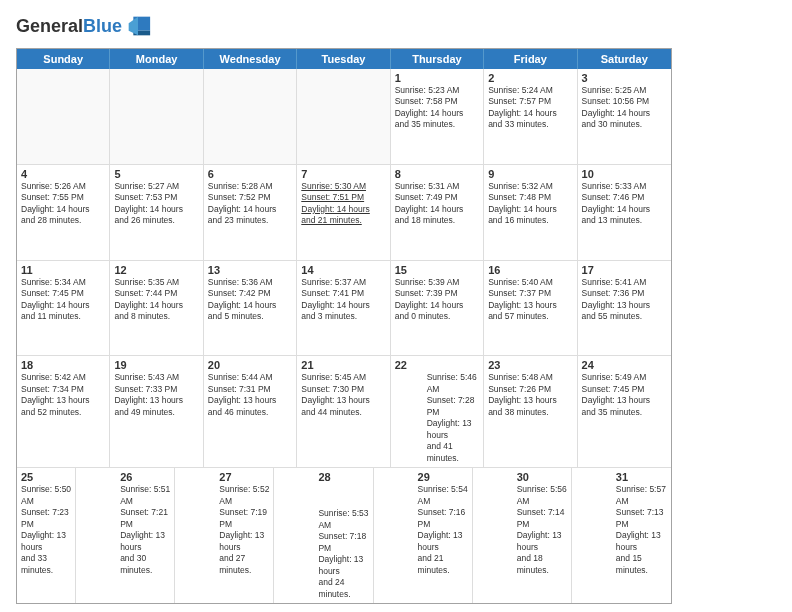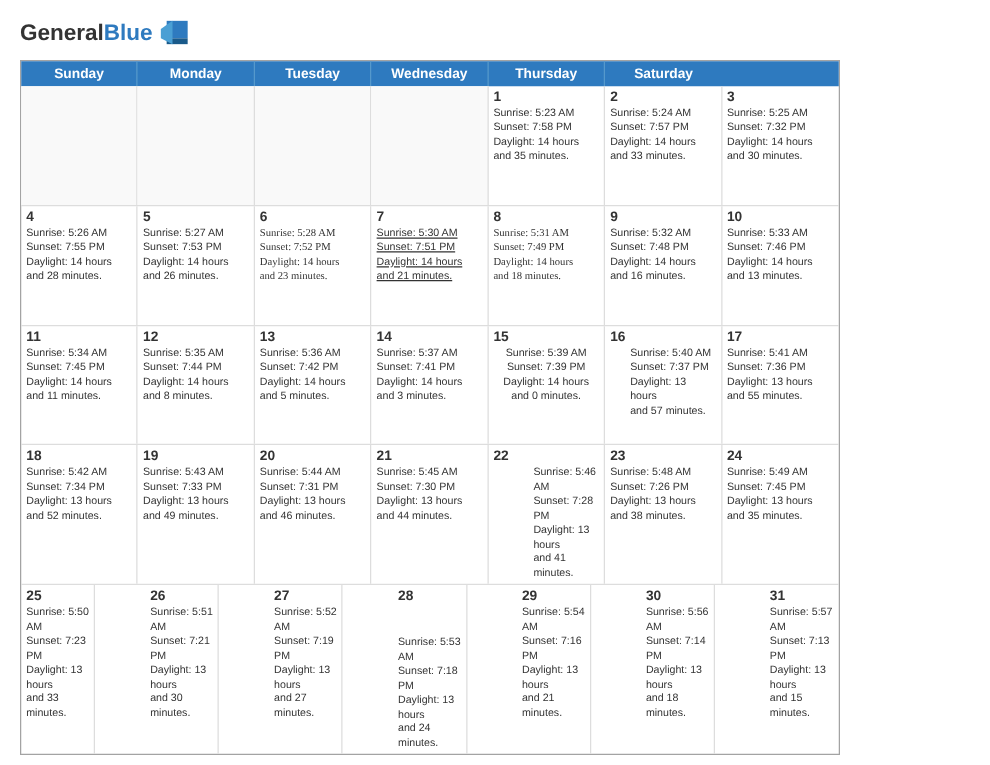--- a/index.html
+++ b/index.html
@@ -127,23 +127,24 @@
     <div class="title-area">
       <div class="month-title"></div>
       <div class="location-title"></div>
     </div>
   </div>
 
   <div class="calendar">
     <div class="cal-header">
     <div class="cal-header-cell">Sunday</div>
         <div class="cal-header-cell">Monday</div>
+        <div class="cal-header-cell">Wednesday</div>
         <div class="cal-header-cell">Tuesday</div>
-        <div class="cal-header-cell">Wednesday</div>
         <div class="cal-header-cell">Thursday</div>
+        <div class="cal-header-cell">Friday</div>
         <div class="cal-header-cell">Saturday</div>
       </div>
     <div class="cal-body">
     <div class="cal-row">
           <div class="cal-cell empty"></div>
           <div class="cal-cell empty"></div>
           <div class="cal-cell empty"></div>
           <div class="cal-cell empty"></div>
           <div class="cal-cell">
             <span class="day-num">1</span>
@@ -155,21 +156,21 @@
           <div class="cal-cell">
             <span class="day-num">2</span>
             <div class="cell-text" style="white-space: pre-line;">Sunrise: 5:24 AM
 Sunset: 7:57 PM
 Daylight: 14 hours
 and 33 minutes.</div>
           </div>
           <div class="cal-cell">
             <span class="day-num">3</span>
             <div class="cell-text" style="white-space: pre-line;">Sunrise: 5:25 AM
-Sunset: 7:32 PM
+Sunset: 10:56 PM
 Daylight: 14 hours
 and 30 minutes.</div>
           </div>
         </div>
         <div class="cal-row">
           <div class="cal-cell">
             <span class="day-num">4</span>
             <div class="cell-text" style="white-space: pre-line;">Sunrise: 5:26 AM
 Sunset: 7:55 PM
 Daylight: 14 hours
@@ -177,35 +178,35 @@
           </div>
           <div class="cal-cell">
             <span class="day-num">5</span>
             <div class="cell-text" style="white-space: pre-line;">Sunrise: 5:27 AM
 Sunset: 7:53 PM
 Daylight: 14 hours
 and 26 minutes.</div>
           </div>
           <div class="cal-cell">
             <span class="day-num">6</span>
-            <div class="cell-text" style="white-space: pre-line; font-family: Liberation Serif, serif;">Sunrise: 5:28 AM
+            <div class="cell-text" style="white-space: pre-line;">Sunrise: 5:28 AM
 Sunset: 7:52 PM
 Daylight: 14 hours
 and 23 minutes.</div>
           </div>
           <div class="cal-cell">
             <span class="day-num">7</span>
             <div class="cell-text" style="white-space: pre-line; text-decoration: underline;">Sunrise: 5:30 AM
 Sunset: 7:51 PM
 Daylight: 14 hours
 and 21 minutes.</div>
           </div>
           <div class="cal-cell">
             <span class="day-num">8</span>
-            <div class="cell-text" style="white-space: pre-line; font-family: Liberation Serif, serif;">Sunrise: 5:31 AM
+            <div class="cell-text" style="white-space: pre-line;">Sunrise: 5:31 AM
 Sunset: 7:49 PM
 Daylight: 14 hours
 and 18 minutes.</div>
           </div>
           <div class="cal-cell">
             <span class="day-num">9</span>
             <div class="cell-text" style="white-space: pre-line;">Sunrise: 5:32 AM
 Sunset: 7:48 PM
 Daylight: 14 hours
 and 16 minutes.</div>
@@ -242,28 +243,28 @@
           </div>
           <div class="cal-cell">
             <span class="day-num">14</span>
             <div class="cell-text" style="white-space: pre-line;">Sunrise: 5:37 AM
 Sunset: 7:41 PM
 Daylight: 14 hours
 and 3 minutes.</div>
           </div>
           <div class="cal-cell">
             <span class="day-num">15</span>
-            <div class="cell-text" style="white-space: pre-line; text-align: center;">Sunrise: 5:39 AM
+            <div class="cell-text" style="white-space: pre-line;">Sunrise: 5:39 AM
 Sunset: 7:39 PM
 Daylight: 14 hours
 and 0 minutes.</div>
           </div>
           <div class="cal-cell">
             <span class="day-num">16</span>
-            <div class="cell-text" style="white-space: pre-line; margin-left: 16px;">Sunrise: 5:40 AM
+            <div class="cell-text" style="white-space: pre-line;">Sunrise: 5:40 AM
 Sunset: 7:37 PM
 Daylight: 13 hours
 and 57 minutes.</div>
           </div>
           <div class="cal-cell">
             <span class="day-num">17</span>
             <div class="cell-text" style="white-space: pre-line;">Sunrise: 5:41 AM
 Sunset: 7:36 PM
 Daylight: 13 hours
 and 55 minutes.</div>

